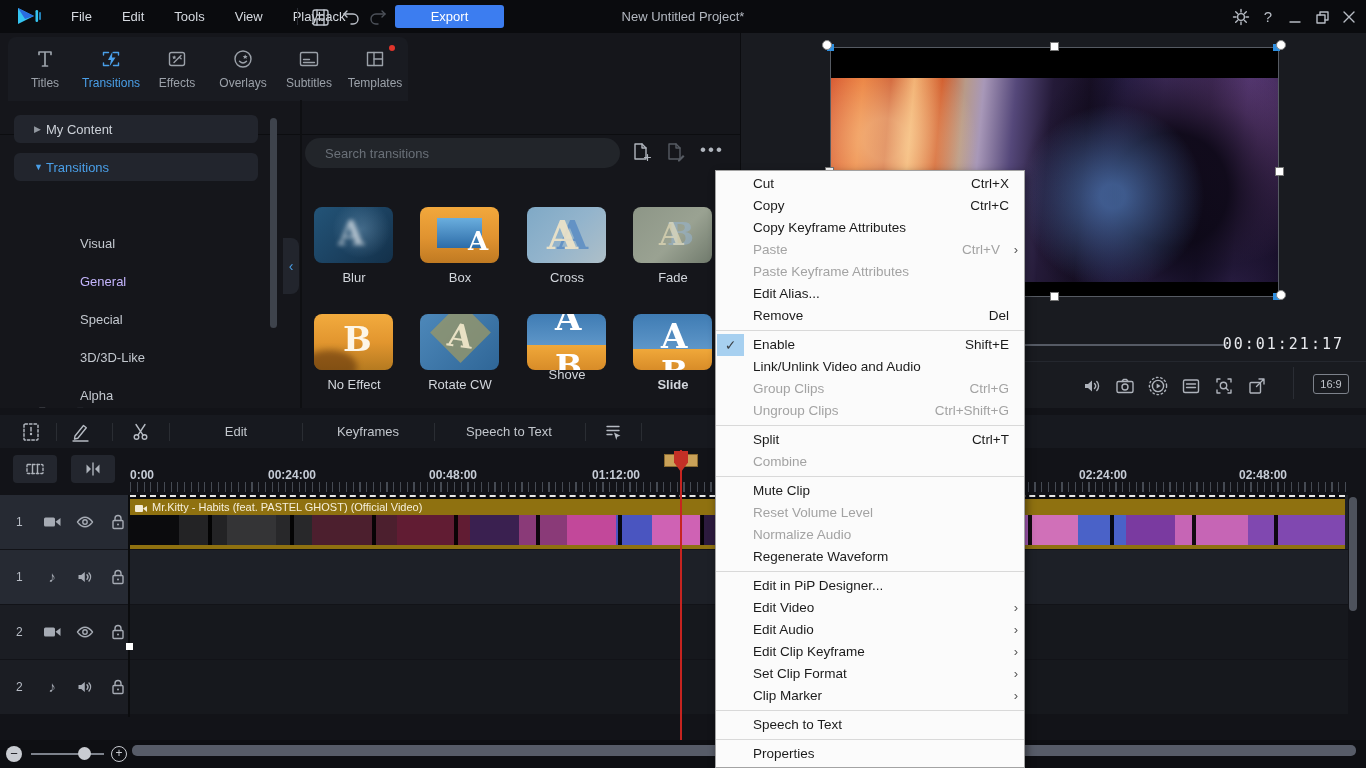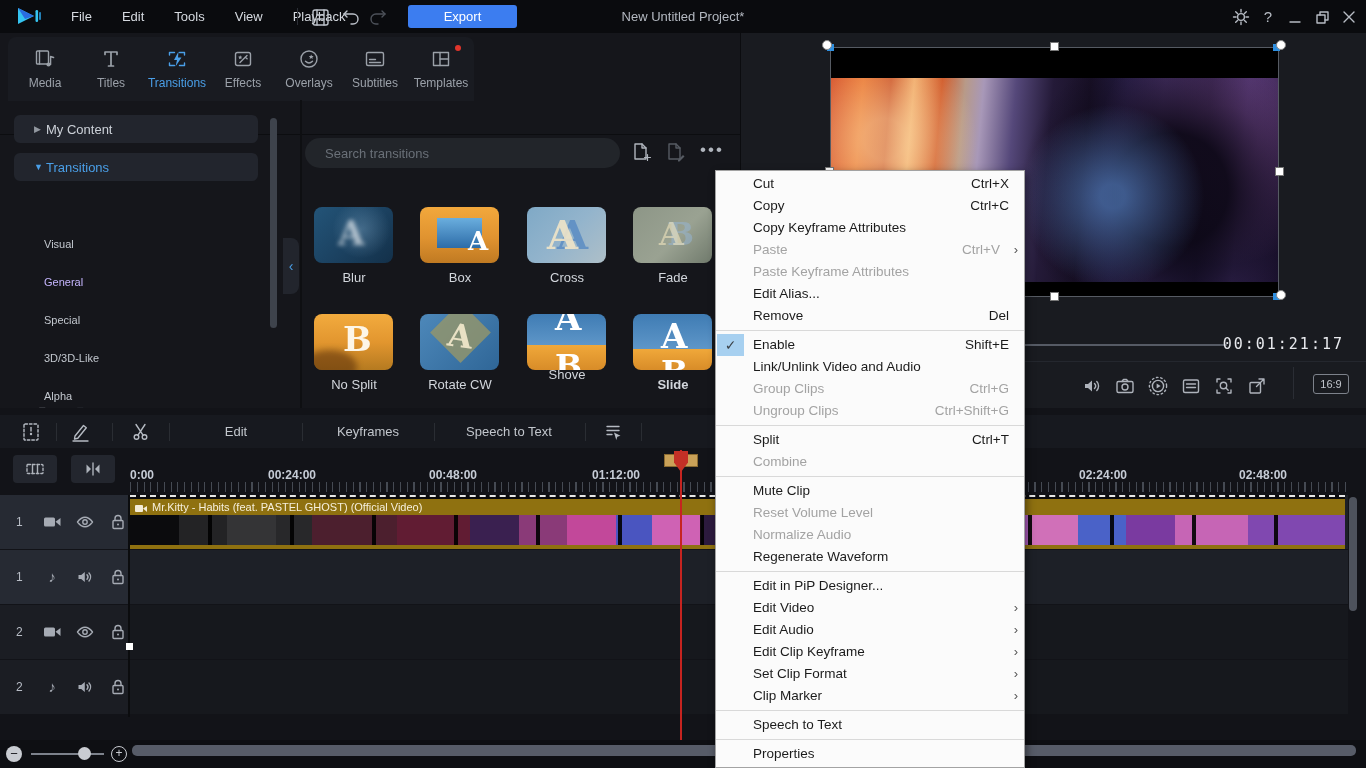--- a/index.html
+++ b/index.html
@@ -9,21 +9,21 @@
 
   
   #titlebar { position:absolute; left:0; top:0; width:1366px; height:33px; background:#0a0b0e; }
   #app-logo { position:absolute; left:16px; top:5px; }
   #menubar { position:absolute; left:56px; top:0; height:33px; display:flex; align-items:center; }
   .menu-item { padding:0 15px; font-size:13px; color:#d6dae0; cursor:default; }
   .tb-sep { position:absolute; left:297px; top:8px; width:1px; height:17px; background:#2c2f36; }
   .tb-icon { position:absolute; top:7px; width:20px; height:20px; color:#bdc2ca; }
   .tb-icon.dim { color:#4d525a; }
   #export-btn { position:absolute; left:395px; top:5px; width:109px; height:23px; background:#3c7df0;
-                color:#fff; border:none; border-radius:3px; font-size:13px; font-family:inherit;margin-left:13px; }
+                color:#fff; border:none; border-radius:3px; font-size:13px; font-family:inherit; }
   #project-title { position:absolute; left:583px; top:9px; width:200px; text-align:center;
                    font-size:13px; color:#b4b9c1; }
   .win-icons { position:absolute; right:8px; top:0; height:33px; display:flex; align-items:center; gap:9px; }
   .win-icons .wi { width:18px; height:18px; color:#b7bcc4; display:flex; align-items:center; justify-content:center; font-size:13px; }
 
   
   #left-panel { position:absolute; left:0; top:33px; width:740px; height:375px; background:#15161b; }
   #tabbar { position:absolute; left:8px; top:4px; height:64px; display:flex; background:#191b21;
             border-radius:8px 8px 0 0; padding-left:4px; }
   .tab { width:66px; display:flex; flex-direction:column; align-items:center; justify-content:center; gap:3px;
@@ -32,21 +32,21 @@
   .tab .ndot { position:absolute; right:13px; top:8px; width:6px; height:6px; border-radius:50%; background:#e0352b; }
   #tab-underline { position:absolute; left:0; right:0; top:101px; height:1px; background:#0c0d10; }
 
   #sidebar { position:absolute; left:0; top:72px; width:300px; height:303px; }
   .side-group { position:absolute; left:14px; width:244px; height:28px; background:#22252d; border-radius:6px;
                 display:flex; align-items:center; font-size:13px; color:#ccd1d8; }
   .side-group .arr { width:12px; margin-left:20px; font-size:9px; color:#9298a0; }
   .side-group.expanded { color:#4a9fe8; }
   .side-group.expanded .arr { color:#4a9fe8; }
   #cat-list { position:absolute; left:0; top:120px; width:260px; }
-  .cat { height:38px; line-height:38px; padding-left:44px; font-size:11px; color:#c3c8cf; }
+  .cat { height:38px; line-height:38px; padding-left:80px; font-size:13px; color:#c3c8cf; }
   .cat.selected { color:#c4b5fd; }
   #side-scroll { position:absolute; left:270px; top:13px; width:7px; height:210px; background:#3e434c; border-radius:4px; }
   .tag-btn { position:absolute; top:300px; width:22px; height:22px; color:#8b9098; }
   .tag-btn.dim { color:#3c4148; }
   #collapse-tab { position:absolute; left:283px; top:205px; width:16px; height:56px; background:#22252d;
                   border-radius:0 8px 8px 0; color:#4a9fe8; font-size:14px; display:flex; align-items:center; justify-content:center; }
   #panel-seam { position:absolute; left:300px; top:67px; width:2px; height:308px; background:#0e0f12; }
 
   
   #library { position:absolute; left:302px; top:67px; width:438px; height:308px; }
@@ -271,29 +271,20 @@
             <path d="M3 3l10 10M13 3L3 13"></path>
           </svg>
         </span>
       </div>
   </header>
 
   <section id="left-panel">
     <div id="tabbar">
         <div class="tab">
           <span><svg width="22" height="22" viewBox="0 0 22 22" fill="none" stroke="currentColor" stroke-width="1.4" stroke-linecap="round" stroke-linejoin="round">
-              <rect x="2.5" y="3" width="12" height="13" rx="1"></rect>
-              <line x1="5.5" y1="3" x2="5.5" y2="16"></line>
-              <circle cx="14.5" cy="16.5" r="2.1" fill="currentColor" stroke="none"></circle>
-              <path d="M16.6 16.5V8.5l3 1"></path>
-            </svg></span>
-          <span>Media</span>
-        </div>
-        <div class="tab">
-          <span><svg width="22" height="22" viewBox="0 0 22 22" fill="none" stroke="currentColor" stroke-width="1.4" stroke-linecap="round" stroke-linejoin="round">
               <path d="M5 4h12M11 4v14M8.5 18h5M5 4v2.5M17 4v2.5" stroke-width="1.7"></path>
             </svg></span>
           <span>Titles</span>
         </div>
         <div class="tab active">
           <span><svg width="22" height="22" viewBox="0 0 22 22" fill="none" stroke="currentColor" stroke-width="1.4" stroke-linecap="round" stroke-linejoin="round">
               <path d="M3.5 7V4.5h5M13.5 4.5h5V7M18.5 15v2.5h-5M8.5 17.5h-5V15"></path>
               <polygon points="12.5,3.5 8,12 11,12 9.5,18.5 15.5,9.5 12,9.5" fill="currentColor" stroke="none"></polygon>
             </svg></span>
           <span>Transitions</span>
@@ -396,21 +387,21 @@
           <div class="thumb-label" style="left: 215px; top: 170px;">Cross</div>
           <div class="thumb t-fade" style="left: 331px; top: 107px;">
             <span class="tletter l1">B</span>
             <span class="tletter l2">A</span>
           </div>
           <div class="thumb-label" style="left: 321px; top: 170px;">Fade</div>
           <div class="thumb t-noeffect" style="left: 12px; top: 214px;">
             <div class="dark"></div>
             <span class="tletter">B</span>
           </div>
-          <div class="thumb-label" style="left: 2px; top: 277px;">No Split</div>
+          <div class="thumb-label" style="left: 2px; top: 277px;">No Effect</div>
           <div class="thumb t-rotatecw" style="left: 118px; top: 214px;">
             <div class="dia"></div>
             <span class="tletter">A</span>
           </div>
           <div class="thumb-label" style="left: 108px; top: 277px;">Rotate CW</div>
           <div class="thumb t-split-h" style="left: 225px; top: 214px;">
             <div class="top">
               <span class="tletter">A</span>
             </div>
             <div class="bot">

